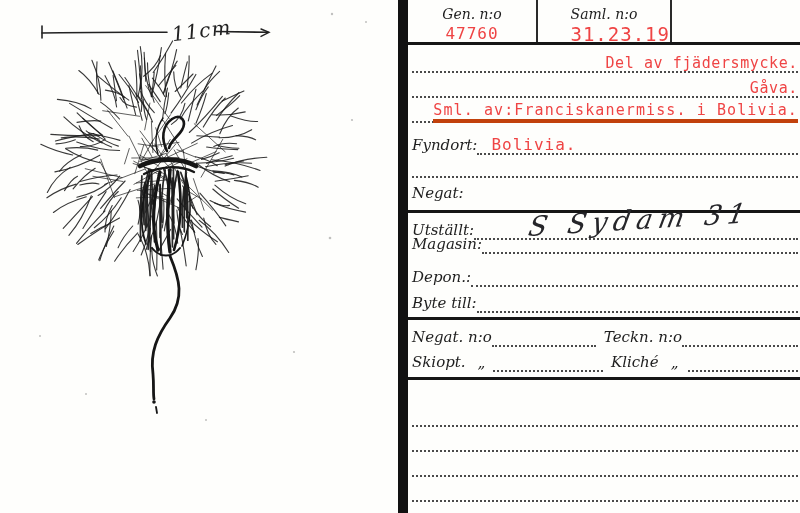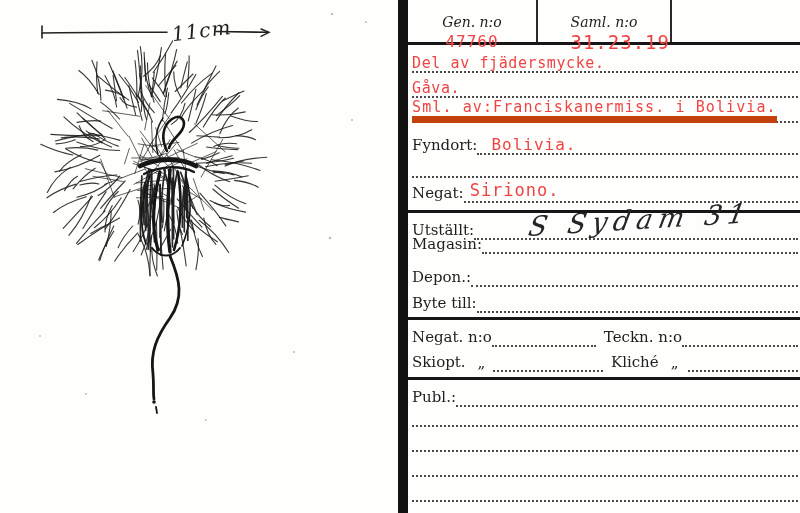--- a/index.html
+++ b/index.html
@@ -15,37 +15,37 @@
     font-family:"Liberation Sans", sans-serif; }
   #museum-name { font-size:14.5px; font-weight:bold; letter-spacing:1.2px; color:#181818; }
   #museum-dept { font-size:10.5px; font-weight:bold; letter-spacing:1.1px; color:#2a2a2a; margin-left:4px; }
   #sketch-svg { position:absolute; left:0; top:0; width:398px; height:513px; }
   
   #divider { position:absolute; left:398px; top:0; width:10px; height:513px; background:#121212; }
   
   #right-panel { position:absolute; left:408px; top:0; width:392px; height:513px; }
   #header-row { position:absolute; left:0; top:0; width:392px; height:45px;
     display:flex; border-bottom:3px solid #161616; }
-  .hcol { position:relative; text-align:center; padding-top:12px; }
+  .hcol { position:relative; text-align:center; padding-top:4px; }
   #col-gen  { width:128px; }
   #col-saml { width:136px; border-left:2px solid #2a2a2a; border-right:2px solid #2a2a2a; }
   #col-dep  { flex:1; }
   .hlabel { font-style:italic; font-size:14px; color:#1e1e1e; }
   .typed { font-family:"DejaVu Sans Mono", monospace; color:#ef4444; }
   #gen-value  { display:block; font-size:16px; letter-spacing:1px; margin-top:1px; }
   #saml-value { display:block; font-size:19px; letter-spacing:1px; margin-top:0; text-align:right; padding-left:4px; }
   .row { position:absolute; left:4px; right:2px; height:26px;
     display:flex; align-items:flex-end; }
   .fill { flex:1; align-self:stretch; position:relative;
     border-bottom:2px dotted #4a4a4a; display:flex; align-items:flex-end;text-align:right; }
-  .row.fullline { border-bottom:2px dotted #4a4a4a; }
-  .lbl { font-size:15px; color:#1e1e1e; white-space:nowrap;
+  .row.fullline { border-bottom:2px dotted #4a4a4a;justify-content:flex-end; }
+  .lbl { font-style:italic; font-size:15px; color:#1e1e1e; white-space:nowrap;
     padding-bottom:1px; }
   .entry { font-size:15px; letter-spacing:0.6px; margin-bottom:-1px; white-space:nowrap; }
-  .underlined { border-bottom:7px solid #c2410c; letter-spacing:1.1px; margin-bottom:-2px; }
+  .underlined { border-bottom:4px solid #c2410c; letter-spacing:1.1px; margin-bottom:-2px; }
   .val { position:relative; margin-bottom:-1px; white-space:nowrap; }
   .hline { position:absolute; left:0; right:0; height:3px; background:#161616; }
   .ditto { font-size:15px; margin-left:12px; padding-bottom:0; color:#1e1e1e; }
   #handwriting {
     position:absolute; left:52px; bottom:-4px;
     font-family:"DejaVu Serif", serif; font-style:italic;
     font-size:27px; color:#26262a; white-space:nowrap; letter-spacing:6px;
     transform:rotate(-3.5deg) skewX(-14deg); transform-origin:left bottom;
   }
 </style>
@@ -374,23 +374,20 @@
       <span class="lbl">Fyndort:</span>
       <div class="fill">
         <span class="typed val" style="font-size:16px; margin-left:14px; letter-spacing:1px">Bolivia.</span>
       </div>
     </div>
 
     <div class="row fullline" style="top:152px"></div>
 
     <div class="row" style="top:177px">
       <span class="lbl">Negat:</span>
-      <div class="fill">
-        <span class="typed val" style="font-size:17px; margin-left:6px; margin-bottom:1px; letter-spacing:1px">Siriono.</span>
-      </div>
     </div>
 
     <div class="hline" style="top:210px"></div>
 
     <div class="row" style="top:214px">
       <span class="lbl">Utställt:</span>
       <div class="fill">
         <span id="handwriting">S Sydam 31</span>
       </div>
     </div>
@@ -423,24 +420,20 @@
       <span class="lbl">Skiopt.</span>
       <span class="lbl ditto">„</span>
       <div class="fill" style="max-width:112px; margin-left:8px"></div>
       <span class="lbl" style="margin-left:8px">Kliché</span>
       <span class="lbl ditto">„</span>
       <div class="fill" style="margin-left:10px"></div>
     </div>
 
     <div class="hline" style="top:377px"></div>
 
-    <div class="row" style="top:381px">
-      <span class="lbl">Publ.:</span>
-      <div class="fill"></div>
-    </div>
 
     <div class="row fullline" style="top:401px"></div>
     <div class="row fullline" style="top:426px"></div>
     <div class="row fullline" style="top:451px"></div>
     <div class="row fullline" style="top:476px"></div>
 
   </div>
 </div>
 
 </body></html>

